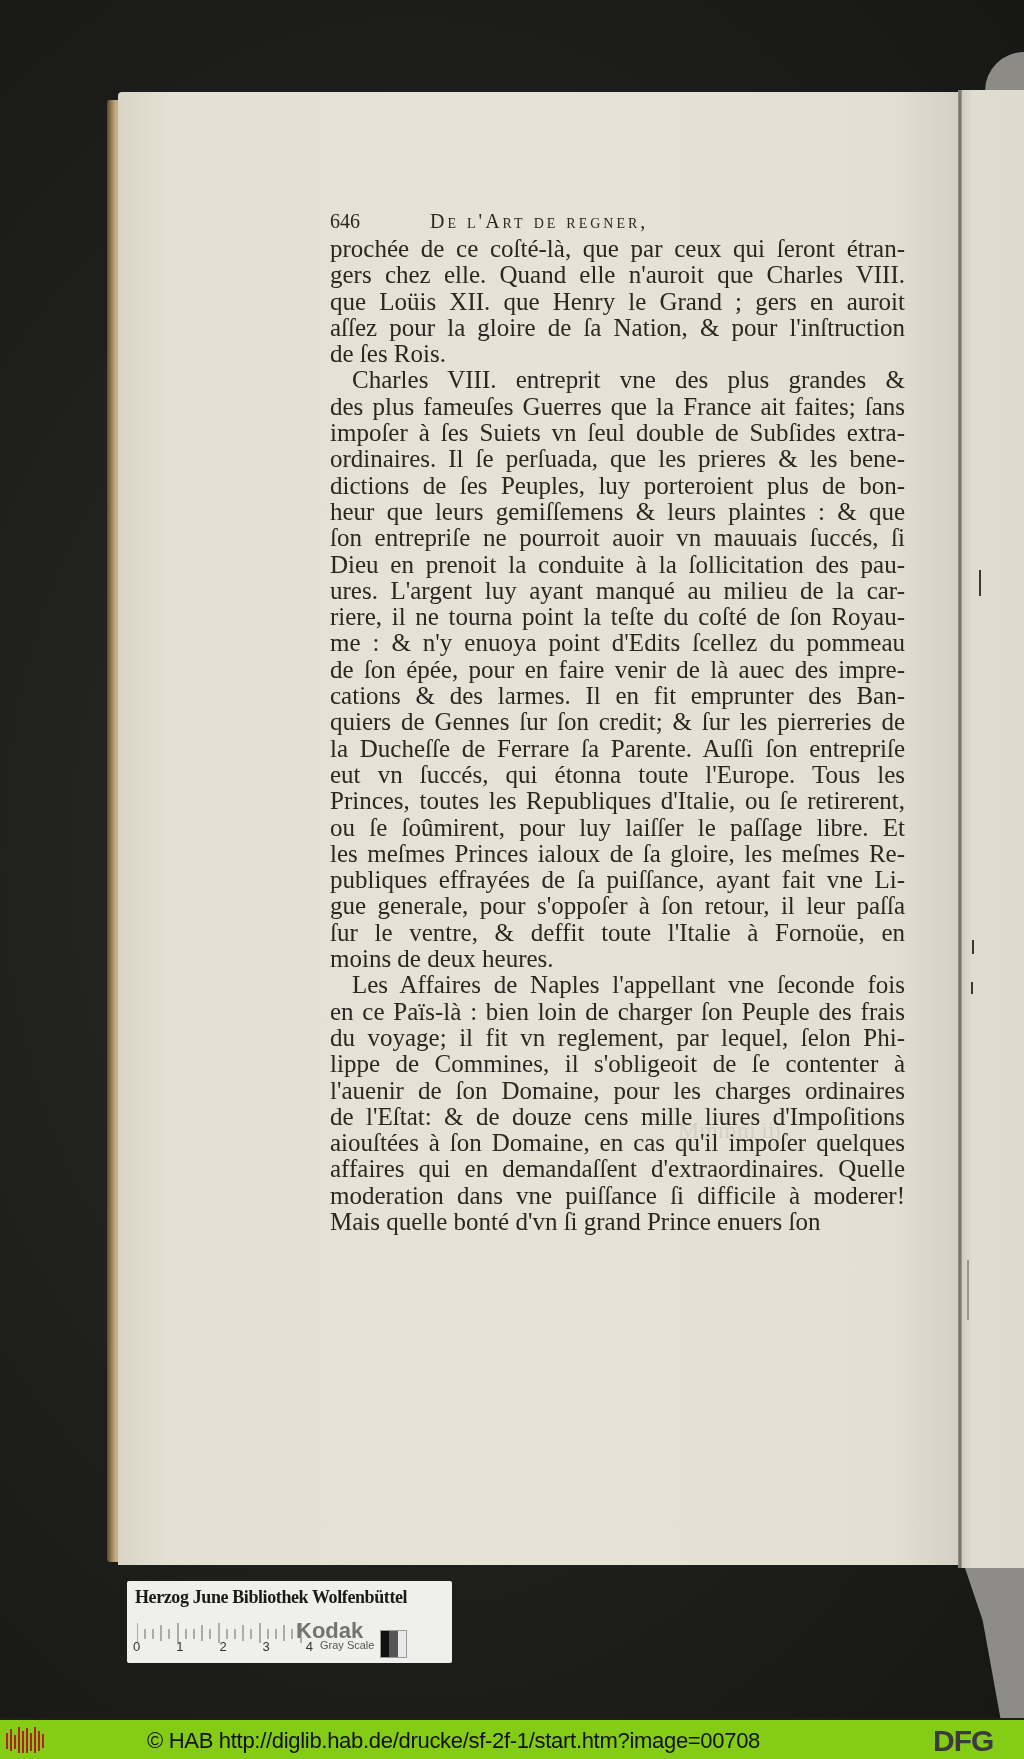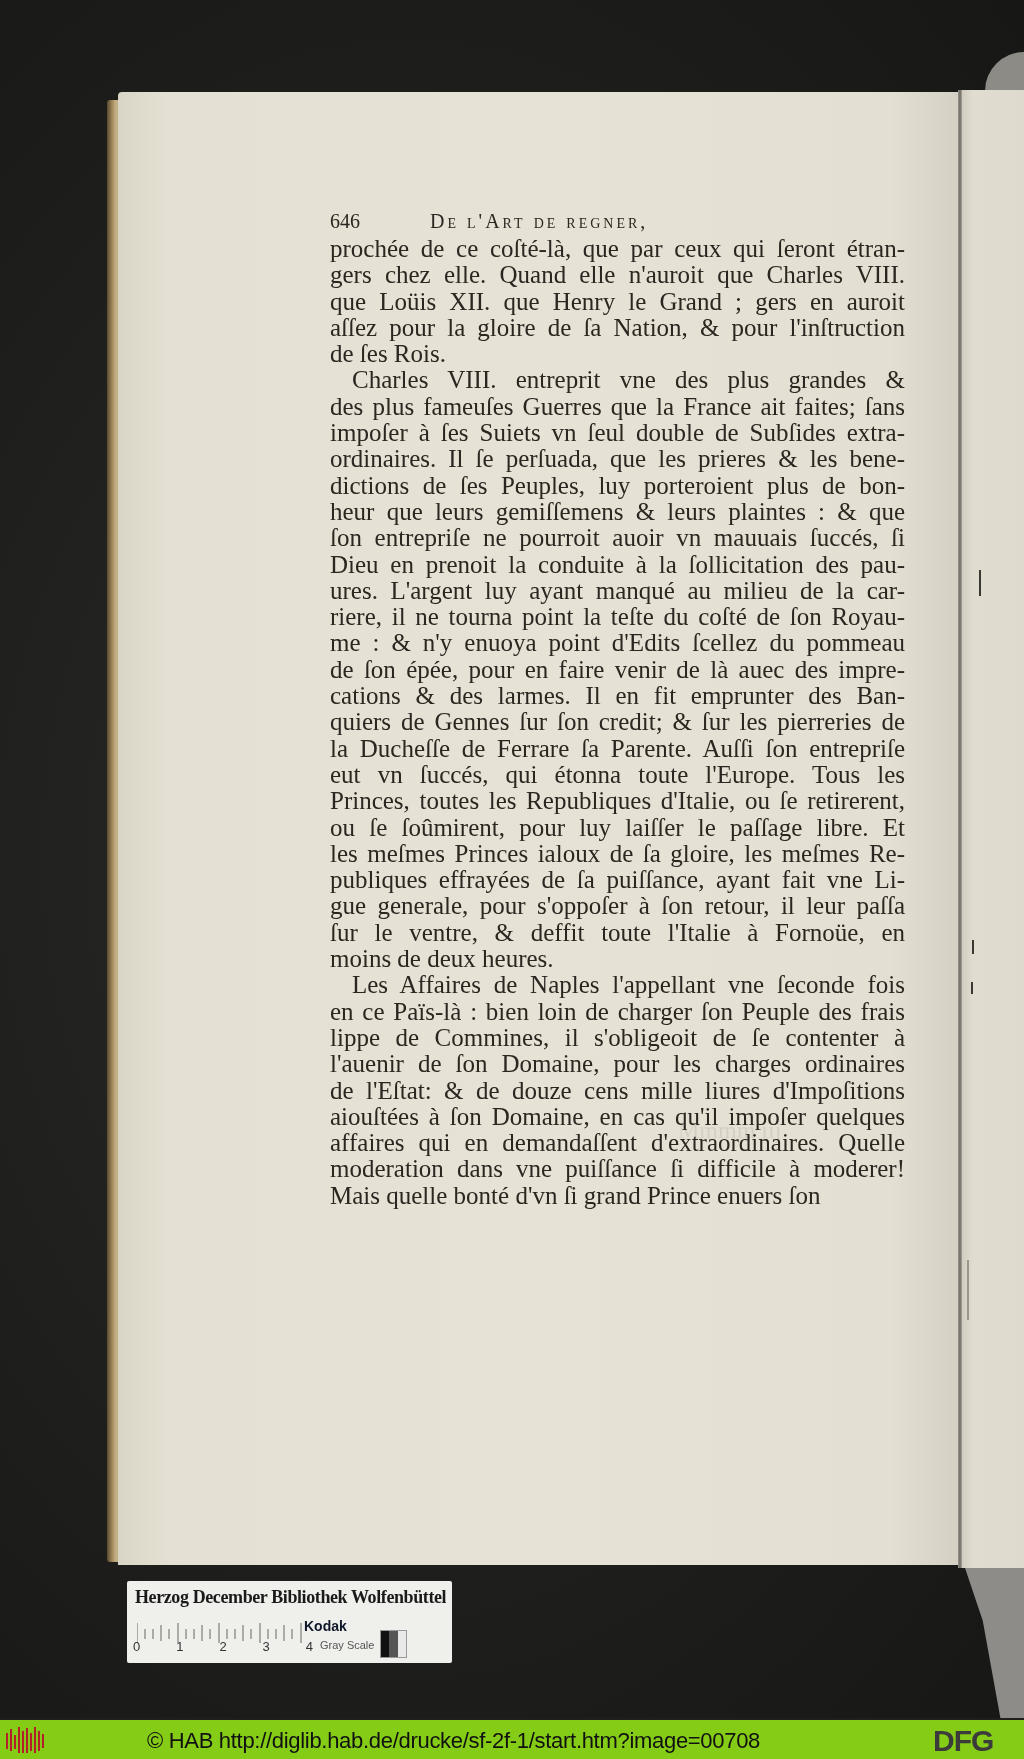--- a/index.html
+++ b/index.html
@@ -65,22 +65,22 @@
   }
   .label-title {
     position:absolute; left:8px; top:6px; font-family:"Liberation Serif", serif;
     font-weight:bold; font-size:18px; color:#1a1a1a; letter-spacing:-0.4px; white-space:nowrap;
   }
   .ruler { position:absolute; left:10px; top:38px; width:170px; height:24px; }
   .ruler-numbers {
     position:absolute; left:6px; top:58px; width:180px; display:flex; justify-content:space-between;
     font-family:"Liberation Sans", sans-serif; font-size:13px; color:#333;
   }
-  .kodak { position:absolute; left:177px; top:37px; font-family:"Liberation Sans", sans-serif;
-    font-weight:bold; font-size:14px; color:#0f172a; }
+  .kodak { position:absolute; left:169px; top:37px; font-family:"Liberation Sans", sans-serif;
+    font-weight:bold; font-size:22px; color:#737373; }
   .kodak-sub { position:absolute; left:193px; top:58px; font-family:"Liberation Sans", sans-serif;
     font-size:11px; color:#555; }
   .grayscale { position:absolute; left:253px; top:49px; width:25px; height:26px; display:flex; border:1px solid #999; }
   .grayscale span { flex:1; }
 
   .footer {
     position:absolute; left:0; top:1720px; width:1024px; height:39px;
     background:#84cc16; display:flex; align-items:center;padding-left:43px;
   }
   .footer-logo { position:absolute; left:4px; top:5px; width:42px; height:30px; }
@@ -147,33 +147,34 @@
         <span class="line">ou ſe ſoûmirent, pour luy laiſſer le paſſage libre. Et</span>
         <span class="line">les meſmes Princes ialoux de ſa gloire, les meſmes Re-</span>
         <span class="line">publiques effrayées de ſa puiſſance, ayant fait vne Li-</span>
         <span class="line">gue generale, pour s'oppoſer à ſon retour, il leur paſſa</span>
         <span class="line">ſur le ventre, &amp; deffit toute l'Italie à Fornoüe, en</span>
         <span class="line last">moins de deux heures.</span>
       </div>
       <div class="para">
         <span class="line indent">Les Affaires de Naples l'appellant vne ſeconde fois</span>
         <span class="line">en ce Païs-là : bien loin de charger ſon Peuple des frais</span>
+        <span class="line">du voyage; il fit vn reglement, par lequel, ſelon Phi-</span>
         <span class="line">lippe de Commines, il s'obligeoit de ſe contenter à</span>
         <span class="line">l'auenir de ſon Domaine, pour les charges ordinaires</span>
         <span class="line">de l'Eſtat: &amp; de douze cens mille liures d'Impoſitions</span>
         <span class="line">aiouſtées à ſon Domaine, en cas qu'il impoſer quelques</span>
         <span class="line">affaires qui en demandaſſent d'extraordinaires. Quelle</span>
         <span class="line">moderation dans vne puiſſance ſi difficile à moderer!</span>
         <span class="line last">Mais quelle bonté d'vn ſi grand Prince enuers ſon</span>
       </div>
     </div>
 </div>
 
 <div class="label-card">
-  <div class="label-title">Herzog December Bibliothek Wolfenbüttel</div>
+  <div class="label-title">Herzog June Bibliothek Wolfenbüttel</div>
   <svg class="ruler" viewBox="0 0 170 24">
     <g stroke="#666" stroke-width="1">
       <line x1="0" y1="4" x2="0" y2="24"></line>
         <line x1="8" y1="10" x2="8" y2="20"></line>
         <line x1="16" y1="10" x2="16" y2="20"></line>
       <line x1="24" y1="6" x2="24" y2="22"></line>
         <line x1="32" y1="10" x2="32" y2="20"></line>
         <line x1="41" y1="4" x2="41" y2="24"></line>
       <line x1="49" y1="10" x2="49" y2="20"></line>
         <line x1="57" y1="10" x2="57" y2="20"></line>

